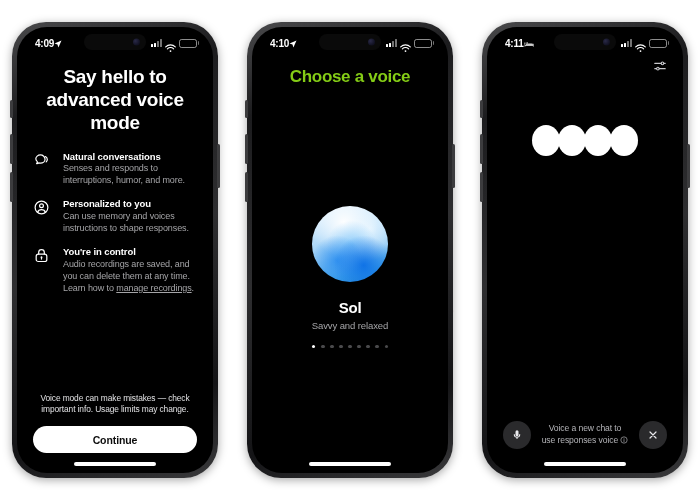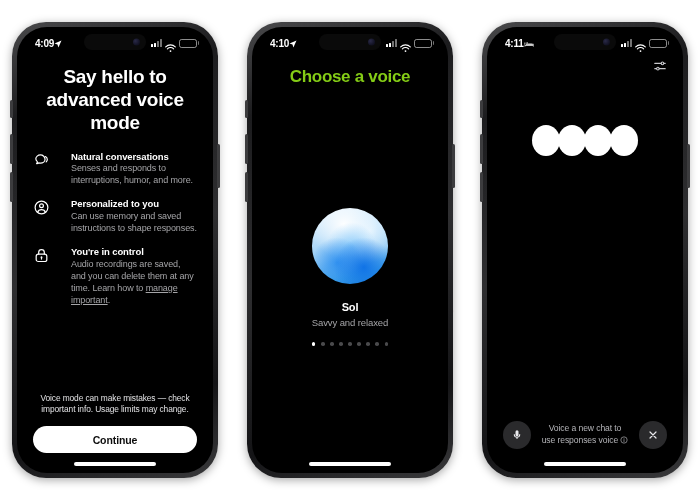--- a/index.html
+++ b/index.html
@@ -176,21 +176,21 @@
     font-weight: bold;
     line-height: 1.22;
     text-align: center;
     margin: 12px 8px 16px;
     letter-spacing: -0.3px;
   }
 
   .feature-list { display: flex; flex-direction: column; gap: 11px; }
   .feature {
     display: flex;
-    gap: 21px;
+    gap: 13px;
     align-items: flex-start;
   }
   .feature-icon {
     flex: 0 0 auto;
     width: 17px; height: 17px;
     margin-top: 1px;
     color: #fff;
   }
   .feature-icon svg { width: 100%; height: 100%; display: block; }
   .feature-text { flex: 1 1 auto; min-width: 0; }
@@ -262,21 +262,21 @@
       radial-gradient(circle at 68% 78%, rgba(10,110,230,0.92) 0%, rgba(10,110,230,0) 38%),
       radial-gradient(circle at 33% 72%, rgba(40,140,240,0.85) 0%, rgba(40,140,240,0) 34%),
       radial-gradient(circle at 52% 52%, rgba(120,195,250,0.75) 0%, rgba(120,195,250,0) 45%),
       radial-gradient(circle at 42% 22%, rgba(255,255,255,0.98) 0%, rgba(255,255,255,0) 46%),
       radial-gradient(circle at 76% 30%, rgba(230,245,255,0.9) 0%, rgba(230,245,255,0) 40%),
       linear-gradient(165deg, #eaf6ff 0%, #bfe1fa 32%, #8ec8f4 58%, #3c9fe8 82%, #1b7fd8 100%);
     filter: blur(0.3px);
   }
   .voice-name {
     color: #fff;
-    font-size: 11px;
+    font-size: 15px;
     font-weight: bold;
     margin-top: 17px;
     letter-spacing: -0.2px;
   }
   .voice-desc {
     color: #a5a5a8;
     font-size: 9.5px;
     margin-top: 4px;
     letter-spacing: -0.1px;
   }
@@ -426,36 +426,36 @@
           <div class="feature">
             <span class="feature-icon">
               <svg viewBox="0 0 24 24" fill="none" stroke="currentColor" stroke-width="1.7" stroke-linecap="round">
                 <circle cx="12" cy="12" r="9"></circle>
                 <circle cx="12" cy="9.6" r="2.7"></circle>
                 <path d="M6.4 19c.8-2.6 3-4 5.6-4s4.8 1.4 5.6 4"></path>
               </svg>
             </span>
             <div class="feature-text">
               <div class="feature-title">Personalized to you</div>
-              <div class="feature-desc">Can use memory and saved instructions to shape responses.</div>
+              <div class="feature-desc">Can use memory and voices instructions to shape responses.</div>
             </div>
           </div>
 
           <div class="feature">
             <span class="feature-icon">
               <svg viewBox="0 0 24 24" fill="none" stroke="currentColor" stroke-width="1.7" stroke-linecap="round" stroke-linejoin="round">
                 <rect x="4.5" y="10" width="15" height="10.5" rx="3"></rect>
                 <path d="M8 10V7.6a4 4 0 0 1 8 0V10"></path>
                 <circle cx="12" cy="14.4" r="1.3" fill="currentColor" stroke="none"></circle>
                 <path d="M12 15.3v1.8"></path>
               </svg>
             </span>
             <div class="feature-text">
               <div class="feature-title">You're in control</div>
-              <div class="feature-desc"><span>Audio recordings are saved, and you can delete them at any time. Learn how to </span><a class="link" href="#">manage important</a><span>.</span></div>
+              <div class="feature-desc"><span>Audio recordings are saved, and you can delete them at any time. Learn how to </span><a class="link" href="#">manage recordings</a><span>.</span></div>
             </div>
           </div>
 
         </div>
 
         <div class="s1-footer">
           <div class="disclaimer">Voice mode can make mistakes — check important info. Usage limits may change.</div>
           <div class="pill-button">Continue</div>
         </div>
       </div>

